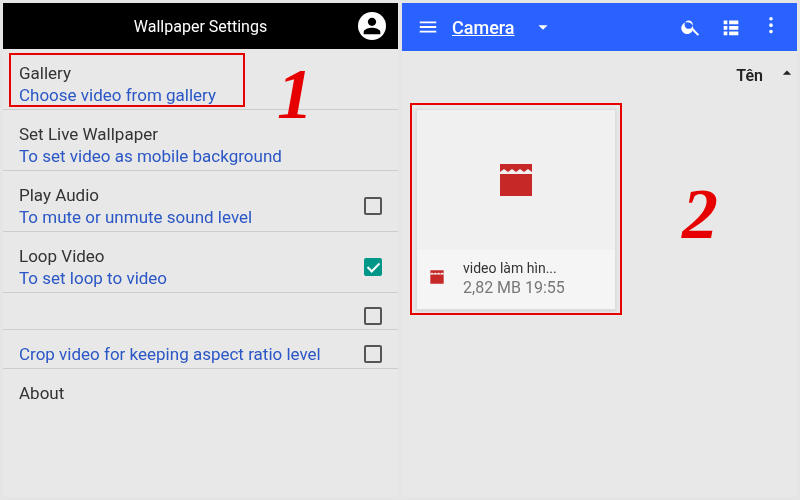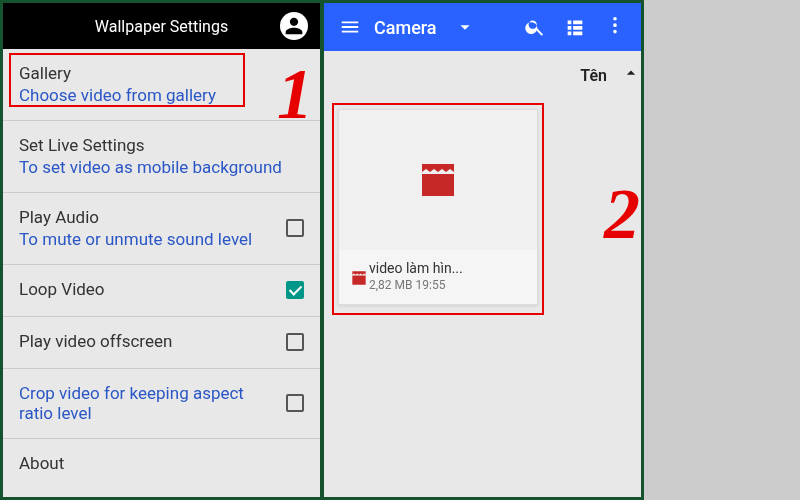--- a/index.html
+++ b/index.html
@@ -1,54 +1,54 @@
 <!DOCTYPE html>
 <html><head>
 <meta charset="utf-8">
 <style>
   * { box-sizing: border-box; margin: 0; padding: 0; }
   body { font-family: -apple-system, Roboto, Arial, sans-serif; background: #ccc; width: 800px; height: 500px; overflow: hidden; }
-  .container { display: flex; width: 644px; height: 500px; background: #14532d; padding: 3px; }
+  .container { display: flex; width: 800px; height: 500px; background: #e5e5e5; padding: 3px; }
   .pane { flex: 1; background: #e8e8e8; position: relative; overflow: hidden; }
   .pane.left { margin-right: 2px; }
   .pane.right { margin-left: 2px; }
 
   
   .left-header { background: #000; color: #fff; height: 46px; display: flex; align-items: center; justify-content: center; position: relative; }
   .left-header-title { font-size: 16px; font-weight: 400; }
   .left-header-profile { position: absolute; right: 12px; width: 28px; height: 28px; border-radius: 50%; background: #fff; display: flex; align-items: center; justify-content: center; }
   .left-header-profile svg { width: 20px; height: 20px; fill: #000; }
-  .setting-item { background: #e8e8e8; padding: 14px 16px 15px 16px; border-bottom: 1px solid #ccc; display: flex; align-items: center; justify-content: space-between; position: relative; }
+  .setting-item { background: #e8e8e8; padding: 14px 16px 4px 16px; border-bottom: 1px solid #ccc; display: flex; align-items: center; justify-content: space-between; position: relative; }
   .setting-text { flex: 1; }
   .setting-title { font-size: 17px; color: #333; margin-bottom: 2px; }
   .setting-sub { font-size: 17px; color: #2a56c6; }
   .checkbox { width: 18px; height: 18px; border: 2px solid #555; border-radius: 2px; background: transparent; flex-shrink: 0; margin-left: 12px; }
   .checkbox.checked { background: #009688; border-color: #009688; display: flex; align-items: center; justify-content: center; }
   .checkbox.checked::after { content: ""; width: 5px; height: 10px; border: solid #fff; border-width: 0 2px 2px 0; transform: rotate(45deg); margin-top: -2px; }
   .red-box-1 { position: absolute; border: 2px solid #e60000; pointer-events: none; }
   .annot-num { position: absolute; font-size: 72px; font-weight: 900; font-style: italic; color: #e60000; font-family: Georgia, serif; pointer-events: none; }
 
   
-  .right-header { background: #2962ff; color: #fff; height: 48px; display: flex; align-items: center; padding: 0 6px; }
+  .right-header { background: #2962ff; color: #fff; height: 48px; display: flex; align-items: center; padding: 0 6px; text-decoration: underline; }
   .icon-btn { width: 40px; height: 40px; display: flex; align-items: center; justify-content: center; }
   .icon-btn svg { width: 22px; height: 22px; fill: #fff; }
   .rh-title { font-size: 18px; font-weight: 500; margin-left: 4px; }
   .rh-chev { margin-left: 8px; }
   .rh-spacer { flex: 1; }
   .sort-bar { background: #e8e8e8; padding: 12px 0; display: flex; justify-content: flex-end; align-items: center; gap: 14px; }
   .sort-label { font-size: 16px; font-weight: 600; color: #222; }
   .sort-arrow svg { width: 20px; height: 20px; fill: #222; }
   .file-grid { padding: 10px 14px; position: relative; }
   .file-card { width: 200px; background: #f5f5f5; border: 1px solid #ddd; box-shadow: 0 1px 3px rgba(0,0,0,0.1); }
   .file-thumb { height: 140px; display: flex; align-items: center; justify-content: center; background: #f0f0f0; }
   .file-thumb svg { width: 48px; height: 48px; }
-  .file-meta { padding: 10px 10px 12px 10px; display: flex; align-items: flex-end; gap: 0; }
+  .file-meta { padding: 10px 10px 12px 10px; display: flex; align-items: center; gap: 16px; }
   .file-meta-icon svg { width: 20px; height: 20px; }
   .file-name { font-size: 14px; color: #333; white-space: nowrap; overflow: hidden; text-overflow: ellipsis; max-width: 140px; }
-  .file-sub { font-size: 12px; color: #777; margin-top: 2px; }
+  .file-sub { font-size: 16px; color: #777; margin-top: 2px; }
 </style>
 </head>
 <body>
 
 <div class="container">
 
   <div class="pane left">
     <div class="left-header">
       <span class="left-header-title">Wallpaper Settings</span>
       <div class="left-header-profile">
@@ -61,43 +61,43 @@
     <div class="setting-item">
       <div class="setting-text">
         <div class="setting-title">Gallery</div>
         <div class="setting-sub">Choose video from gallery</div>
       </div>
       <div class="red-box-1" style="left:6px; top:4px; width:236px; height:54px;"></div>
     </div>
 
     <div class="setting-item">
       <div class="setting-text">
-        <div class="setting-title">Set Live Settings</div>
+        <div class="setting-title">Set Live Wallpaper</div>
         <div class="setting-sub">To set video as mobile background</div>
       </div>
     </div>
 
     <div class="setting-item">
       <div class="setting-text">
         <div class="setting-title">Play Audio</div>
         <div class="setting-sub">To mute or unmute sound level</div>
       </div>
       <div class="checkbox"></div>
     </div>
 
     <div class="setting-item">
       <div class="setting-text">
         <div class="setting-title">Loop Video</div>
+        <div class="setting-sub">To set loop to video</div>
       </div>
       <div class="checkbox checked"></div>
     </div>
 
     <div class="setting-item">
       <div class="setting-text">
-        <div class="setting-title">Play video offscreen</div>
       </div>
       <div class="checkbox"></div>
     </div>
 
     <div class="setting-item">
       <div class="setting-text">
         <div class="setting-sub">Crop video for keeping aspect ratio level</div>
       </div>
       <div class="checkbox"></div>
     </div>

